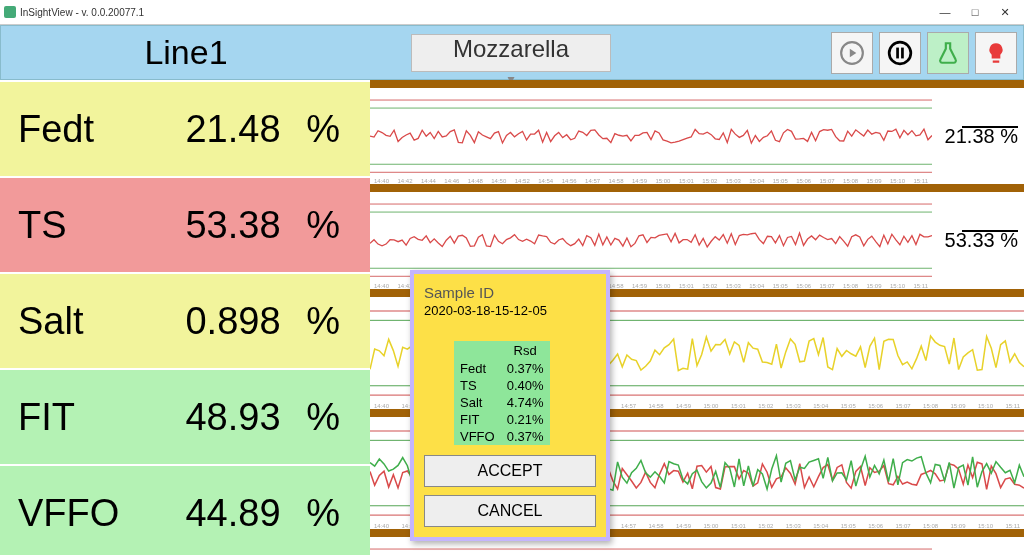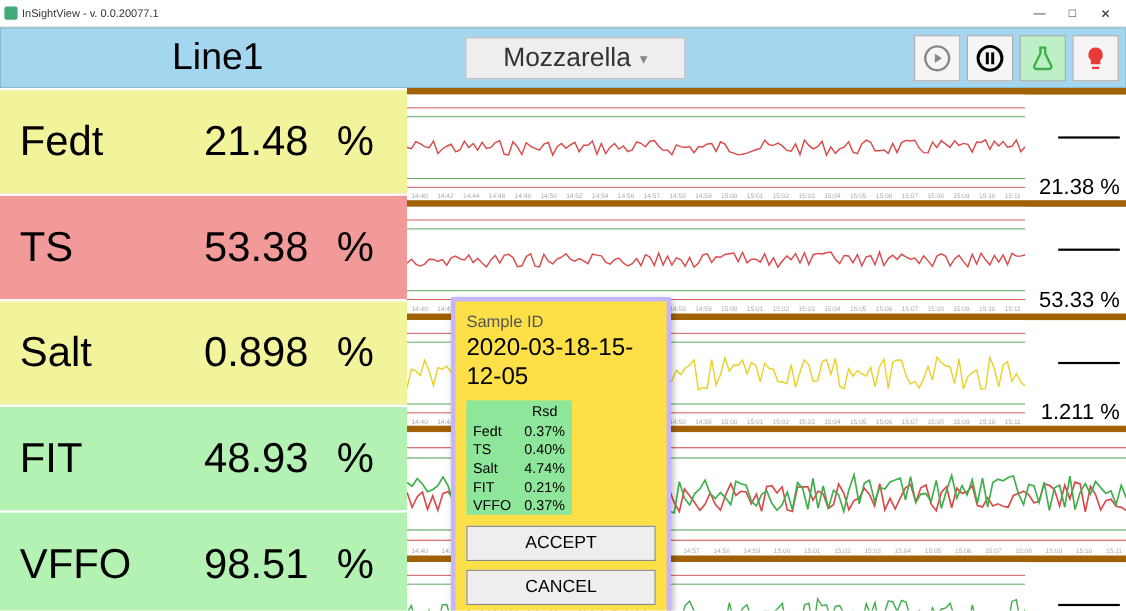--- a/index.html
+++ b/index.html
@@ -6,53 +6,53 @@
   html, body { width: 1024px; height: 555px; font-family: Arial, Helvetica, sans-serif; background: #fff; overflow: hidden; }
   
   
   .titlebar { height: 18px; background: #fff; border-bottom: 1px solid #ccc; display: flex; align-items: center; font-size: 10px; color: #333; padding: 12px 4px; }
   .titlebar .ticon { width: 12px; height: 12px; background: #4a7; margin-right: 4px; border-radius: 2px; }
   .titlebar .spacer { flex: 1; }
   .titlebar .winbtn { width: 30px; text-align: center; font-size: 11px; cursor: default; }
   
   
   .header { height: 55px; background: #a5d6f0; display: flex; align-items: center; border: 1px solid #8bc; }
-  .header .line-title { width: 370px; font-size: 34px; text-align: center; color: #000; font-family: Arial; margin-left: 12px; }
-  .header .product-select { width: 200px; height: 38px; background: #eee; border: 1px solid #bbb; display: flex; align-items: center; justify-content: center; font-size: 24px; color: #333; gap: 8px; margin-left: 40px; }
+  .header .line-title { width: 370px; font-size: 34px; text-align: center; color: #000; font-family: Arial; }
+  .header .product-select { width: 200px; height: 38px; background: #eee; border: 1px solid #bbb; display: flex; align-items: center; font-size: 24px; color: #333; gap: 8px; margin-left: 40px; flex-direction: column; }
   .header .chev { font-size: 14px; color: #888; }
   .header .tools { margin-left: auto; display: flex; gap: 6px; padding-right: 6px; }
   .header .tool { width: 42px; height: 42px; border: 1px solid #aaa; background: #f5f5f5; display: flex; align-items: center; justify-content: center; font-size: 22px; }
   .header .tool.green-bg { background: #bdf0c7; }
   
   
   .main { display: flex; height: 480px; position: relative; }
   .left { width: 370px; display: flex; flex-direction: column; }
   .row { flex: 1; display: flex; align-items: center; font-size: 38px; padding-left: 18px; border-top: 2px solid #fff; }
   .row .lbl { width: 150px; }
   .row .val { width: 130px; text-align: center; }
   .row .unit { width: 50px; text-align: right; padding-right: 8px; }
   .bg-yellow { background: #f2f49c; }
   .bg-red { background: #f29a9a; }
   .bg-green { background: #b4f2b4; }
   
   .charts { flex: 1; display: flex; flex-direction: column; position: relative; }
-  .chart-row { flex: 1; display: flex; align-items: flex-end; border-top: 6px solid #a16207; position: relative; }
+  .chart-row { flex: 1; display: flex; align-items: center; border-top: 8px solid #a16207; position: relative; }
   .chart-area { flex: 1; position: relative; background: #fff; }
   .avg-col { width: 92px; display: flex; align-items: center; justify-content: flex-end; padding-right: 6px; font-size: 20px; }
   .avg-col .bar { position: absolute; top: 38px; right: 6px; width: 56px; border-top: 2px solid #000; }
   
   
   .chart-area svg { width: 100%; height: 100%; display: block; }
   .ticks { position: absolute; bottom: 0; left: 0; right: 0; font-size: 6px; color: #aaa; display: flex; justify-content: space-between; padding: 0 4px; pointer-events: none; }
   
   
   .dialog { position: absolute; left: 410px; top: 190px; width: 200px; background: #fde047; border: 4px solid #c4b5fd; box-shadow: 2px 3px 6px rgba(0,0,0,0.3); padding: 10px; z-index: 50; }
   .dialog .sid-label { font-size: 15px; color: #555; }
-  .dialog .sid-value { font-size: 22px; color: #000; margin-top: 2px; margin-bottom: 9px; }
-  .dialog table { font-size: 13px; background: #8ee69a; border-collapse: collapse; margin-bottom: 10px; }
+  .dialog .sid-value { font-size: 13px; color: #000; margin-top: 2px; margin-bottom: 23px; }
+  .dialog table { font-size: 13px; background: #8ee69a; border-collapse: collapse; margin-bottom: 10px; margin-left: 30px; }
   .dialog table th { font-weight: normal; text-align: center; padding: 2px 8px; }
   .dialog table td { padding: 1px 6px; }
   .dialog .dbtns { display: flex; gap: 8px; flex-direction: column; }
   .dialog button { padding: 6px 10px; font-size: 16px; background: #eee; border: 1px solid #888; }
 </style>
 </head>
 <body>
 
 <div class="titlebar">
   <div class="ticon"></div>
@@ -113,21 +113,21 @@
         <span class="val">0.898</span>
         <span class="unit">%</span>
       </div>
       <div class="row bg-green">
         <span class="lbl">FIT</span>
         <span class="val">48.93</span>
         <span class="unit">%</span>
       </div>
       <div class="row bg-green">
         <span class="lbl">VFFO</span>
-        <span class="val">98.51</span>
+        <span class="val">44.89</span>
         <span class="unit">%</span>
       </div>
     </div>
   <div class="charts" id="charts-col">
       <div class="chart-row">
         <div class="chart-area">
           <svg viewBox="0 0 560 96" preserveAspectRatio="none">
             <line x1="0" y1="20" x2="560" y2="20" stroke="#4aa04a" stroke-width="0.8"></line>
             <line x1="0" y1="76" x2="560" y2="76" stroke="#4aa04a" stroke-width="0.8"></line>
             <line x1="0" y1="12" x2="560" y2="12" stroke="#cc4444" stroke-width="0.8"></line>
@@ -230,21 +230,20 @@
             <span>15:04</span>
             <span>15:05</span>
             <span>15:06</span>
             <span>15:07</span>
             <span>15:08</span>
             <span>15:09</span>
             <span>15:10</span>
             <span>15:11</span>
           </div>
         </div>
-        <div class="avg-col"><div class="bar"></div>1.211 %</div>
       </div>
       <div class="chart-row">
         <div class="chart-area">
           <svg viewBox="0 0 560 96" preserveAspectRatio="none">
             <line x1="0" y1="20" x2="560" y2="20" stroke="#4aa04a" stroke-width="0.8"></line>
             <line x1="0" y1="76" x2="560" y2="76" stroke="#4aa04a" stroke-width="0.8"></line>
             <line x1="0" y1="12" x2="560" y2="12" stroke="#cc4444" stroke-width="0.8"></line>
             <line x1="0" y1="84" x2="560" y2="84" stroke="#cc4444" stroke-width="0.8"></line>
             <path d="M0 46.7 L4 58.4 L8 50.1 L12 46.4 L16 60.0 L20 49.5 L24 60.7 L28 47.6 L32 46.2 L36 51.6 L40 55.1 L44 50.2 L48 53.0 L52 44.6 L56 47.4 L60 51.2 L64 50.0 L68 47.9 L72 55.9 L76 57.4 L80 61.7 L84 53.2 L88 52.7 L92 50.8 L96 53.1 L100 45.9 L104 49.1 L108 41.7 L112 47.1 L116 42.7 L120 52.8 L124 42.3 L128 41.6 L132 48.6 L136 41.4 L140 55.8 L144 39.0 L148 54.4 L152 47.3 L156 58.0 L160 43.4 L164 50.0 L168 43.6 L172 42.3 L176 50.0 L180 53.8 L184 61.1 L188 57.3 L192 50.6 L196 62.0 L200 57.9 L204 44.1 L208 54.7 L212 61.7 L216 44.1 L220 49.4 L224 54.8 L228 60.8 L232 56.0 L236 47.2 L240 56.0 L244 60.6 L248 48.9 L252 39.9 L256 49.2 L260 45.9 L264 46.4 L268 55.6 L272 48.1 L276 61.5 L280 42.1 L284 41.6 L288 47.2 L292 42.4 L296 60.4 L300 61.6 L304 42.7 L308 42.5 L312 42.5 L316 53.0 L320 45.8 L324 48.1 L328 59.2 L332 56.4 L336 40.2 L340 47.3 L344 60.3 L348 53.0 L352 51.4 L356 43.5 L360 48.4 L364 57.4 L368 40.0 L372 60.4 L376 51.4 L380 59.7 L384 51.0 L388 43.3 L392 40.7 L396 54.2 L400 43.2 L404 41.0 L408 56.0 L412 61.0 L416 46.6 L420 42.4 L424 58.7 L428 43.4 L432 47.5 L436 46.4 L440 41.5 L444 57.1 L448 58.1 L452 50.9 L456 57.4 L460 55.7 L464 57.6 L468 58.3 L472 49.2 L476 47.6 L480 45.8 L484 48.7 L488 54.8 L492 53.9 L496 40.1 L500 41.3 L504 44.6 L508 57.5 L512 41.1 L516 51.9 L520 38.8 L524 40.2 L528 61.9 L532 42.0 L536 48.5 L540 60.4 L544 53.2 L548 52.1 L552 57.6 L556 58.4 L560 61.0 " fill="none" stroke="#d94a4a" stroke-width="1.3"></path>
             <path d="M0 39.0 L4 42.0 L8 36.0 L12 40.2 L16 46.3 L20 44.7 L24 41.5 L28 34.7 L32 41.7 L36 55.1 L40 49.8 L44 39.5 L48 33.7 L52 43.9 L56 50.5 L60 49.7 L64 59.6 L68 57.3 L72 55.6 L76 49.4 L80 42.4 L84 34.0 L88 55.8 L92 48.2 L96 57.3 L100 61.3 L104 57.3 L108 48.0 L112 48.4 L116 52.2 L120 48.7 L124 59.6 L128 45.3 L132 41.8 L136 47.4 L140 49.2 L144 39.8 L148 54.3 L152 46.3 L156 55.3 L160 62.8 L164 49.2 L168 40.7 L172 55.3 L176 40.4 L180 38.5 L184 44.5 L188 62.3 L192 61.2 L196 42.8 L200 37.5 L204 61.4 L208 62.7 L212 38.5 L216 51.5 L220 56.6 L224 47.7 L228 44.0 L232 37.2 L236 47.7 L240 51.5 L244 46.9 L248 51.0 L252 56.4 L256 38.1 L260 40.0 L264 41.2 L268 53.5 L272 57.3 L276 48.5 L280 45.5 L284 55.3 L288 60.7 L292 56.5 L296 46.6 L300 60.3 L304 39.2 L308 43.7 L312 59.9 L316 35.9 L320 59.0 L324 41.8 L328 59.3 L332 45.1 L336 48.7 L340 61.7 L344 44.5 L348 33.1 L352 55.8 L356 39.6 L360 37.4 L364 53.9 L368 43.0 L372 44.1 L376 38.6 L380 37.2 L384 35.7 L388 52.5 L392 34.6 L396 54.8 L400 47.9 L404 47.8 L408 53.8 L412 37.4 L416 59.2 L420 45.2 L424 33.6 L428 51.4 L432 41.5 L436 48.8 L440 36.9 L444 55.3 L448 35.6 L452 58.2 L456 39.1 L460 36.5 L464 37.7 L468 35.2 L472 34.0 L476 47.9 L480 56.3 L484 40.6 L488 41.5 L492 54.8 L496 38.8 L500 60.8 L504 43.2 L508 41.2 L512 58.3 L516 34.1 L520 60.1 L524 46.7 L528 39.9 L532 48.1 L536 38.2 L540 43.1 L544 47.7 L548 45.6 L552 56.3 L556 41.3 L560 51.2 " fill="none" stroke="#3fae4b" stroke-width="1.3"></path>

